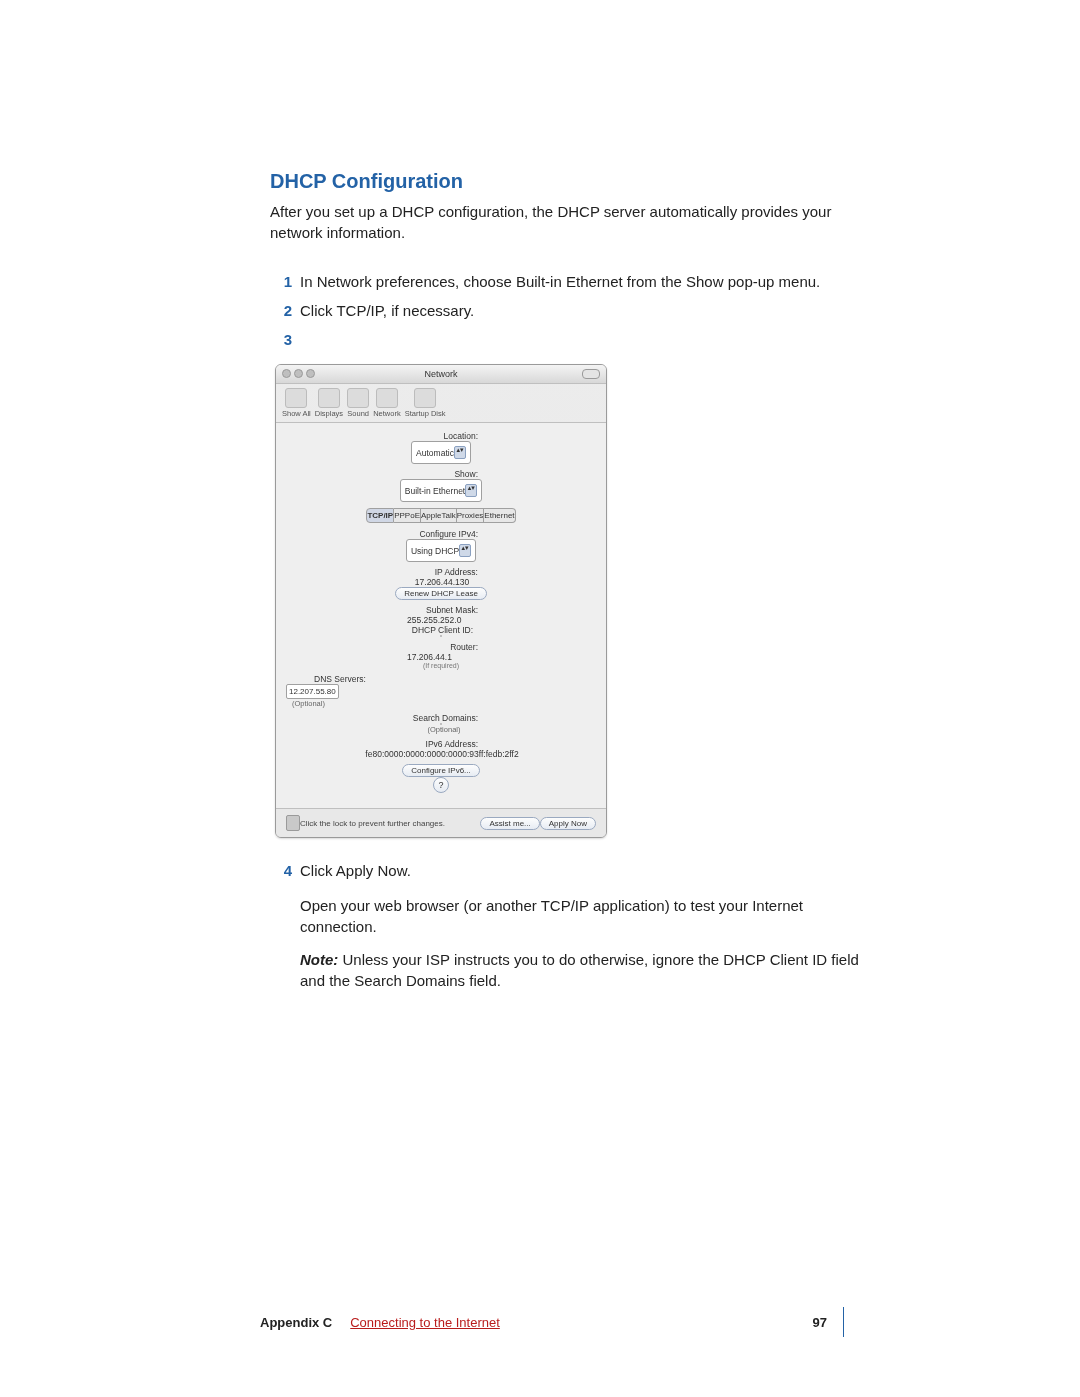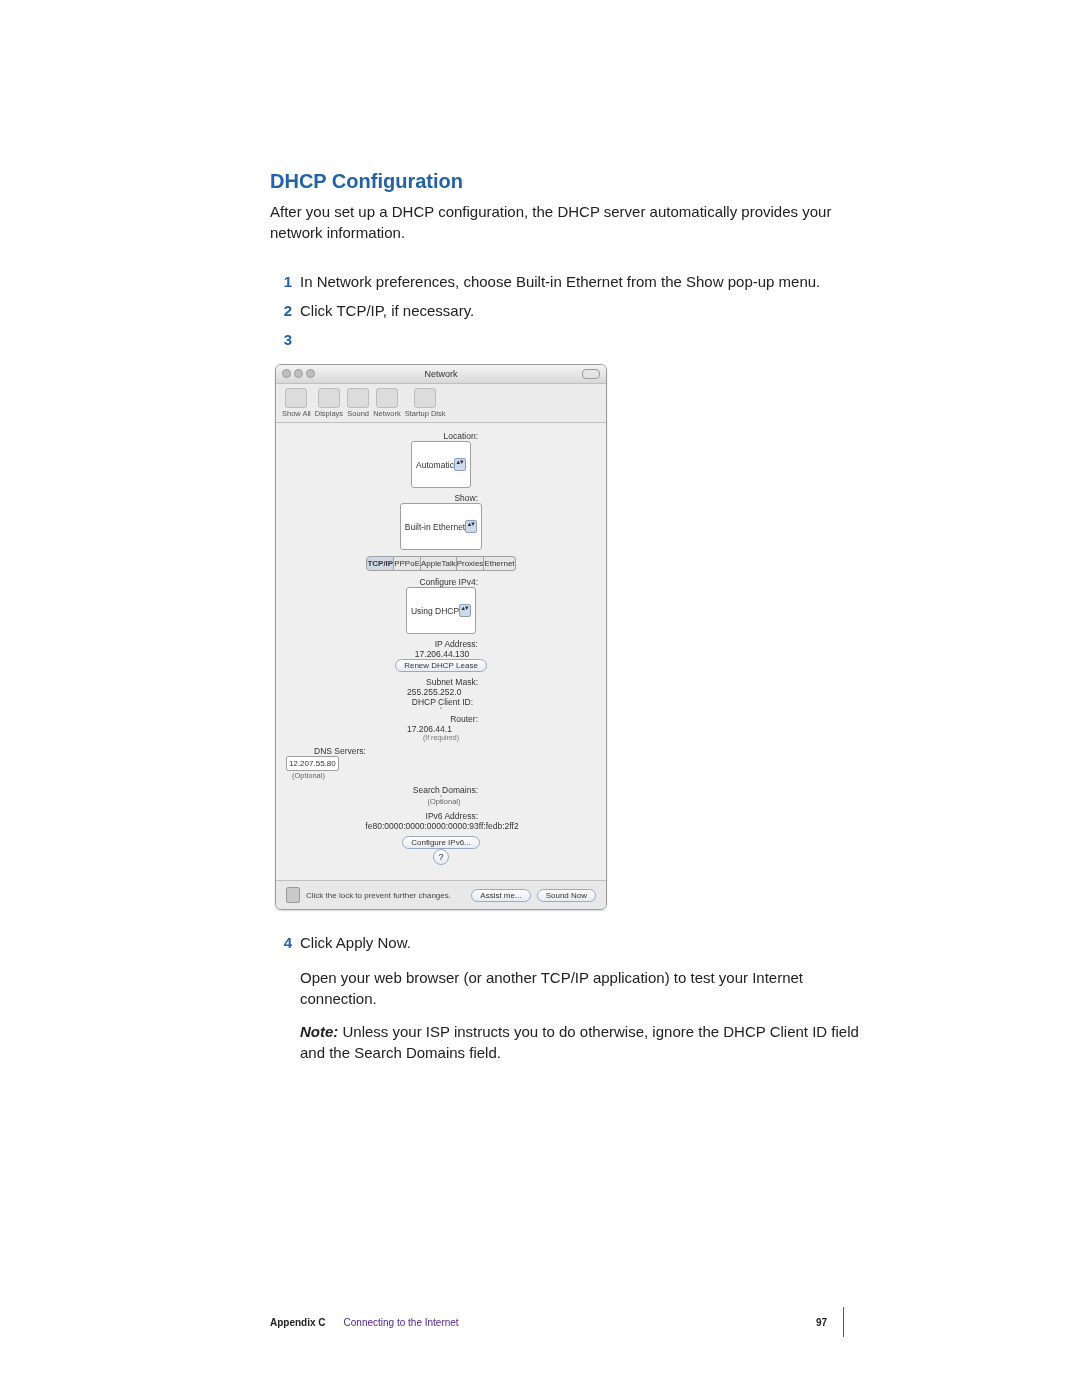--- a/index.html
+++ b/index.html
@@ -147,21 +147,21 @@
   .popup {
     flex: 1;
     height: 15px;
     max-width: 140px;
     background: #fff;
     border: 1px solid #a0a0a0;
     border-radius: 3px;
     display: flex;
     align-items: center;
     justify-content: space-between;
-    padding: 16px 4px;
+    padding: 4px 4px;
     font-size: 8.5px;
   }
   .popup .arrow {
     width: 10px;
     height: 11px;
     background: #cfd9e8;
     border: 1px solid #8aa0c0;
     border-radius: 2px;
     font-size: 7px;
     line-height: 5px;
@@ -215,21 +215,20 @@
     font-size: 7.5px;
     color: #666;
     margin-left: 6px;
   }
   .footer-bar {
     display: flex;
     align-items: center;
     padding: 6px 10px;
     border-top: 1px solid #bfbfbf;
     background: #e8e8e8;
-    gap: 6px;
   }
   .lock-ico {
     width: 12px; height: 14px;
     background: #c9c9c9;
     border: 1px solid #9a9a9a;
     border-radius: 2px;
   }
   .footer-text {
     flex: 1;
     font-size: 8px;
@@ -243,33 +242,34 @@
     background: linear-gradient(#fdfdfd,#e7ecf3);
     font-size: 9px;
     text-align: center;
     line-height: 14px;
   }
 
   
   .page-footer {
     position: absolute;
     bottom: 60px;
-    left: 270px;
+    left: 260px;
     right: 220px;
     display: flex;
     align-items: center;
-    font-size: 10px;
+    font-size: 13px;
     text-align: right;
   }
   .page-footer .appx {
     font-weight: 700;
     margin-right: 18px;
   }
   .page-footer .chapter {
-    color: #4c1d95;
+    color: #b91c1c;
+    text-decoration: underline;
   }
   .page-footer .pnum {
     margin-left: auto;
     font-weight: 700;
   }
   .page-footer .vline {
     width: 1px;
     height: 30px;
     background: #2362a6;
     margin: 0 16px;
@@ -406,21 +406,21 @@
         <span class="aqua-btn">Configure IPv6...</span>
         <span style="flex:1"></span>
         <div class="help-btn">?</div>
       </div>
     </div>
 
     <div class="footer-bar">
       <div class="lock-ico"></div>
       <span class="footer-text">Click the lock to prevent further changes.</span>
       <span class="aqua-btn">Assist me...</span>
-      <span class="aqua-btn">Sound Now</span>
+      <span class="aqua-btn">Apply Now</span>
     </div>
   </div>
 
   <ol class="steps" start="4">
     <li>
       <span class="num">4</span>
       <span>Click Apply Now.</span>
     </li>
   </ol>
 

